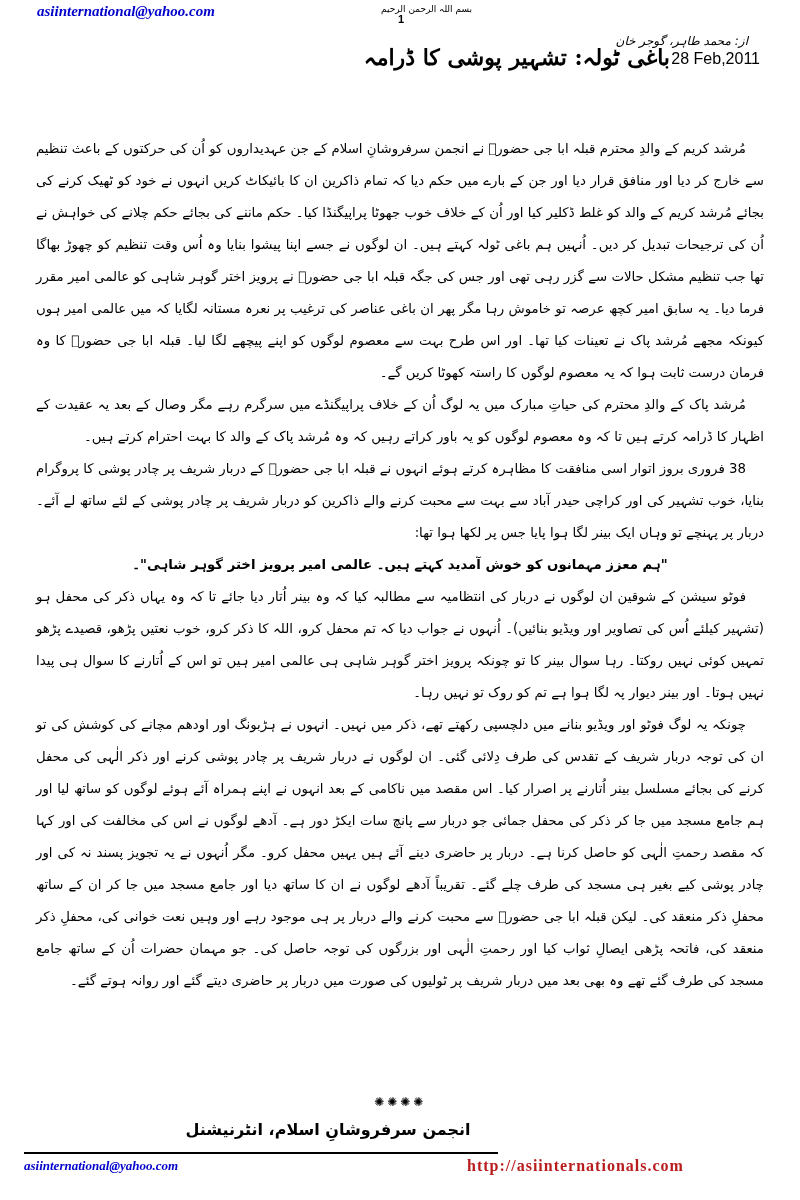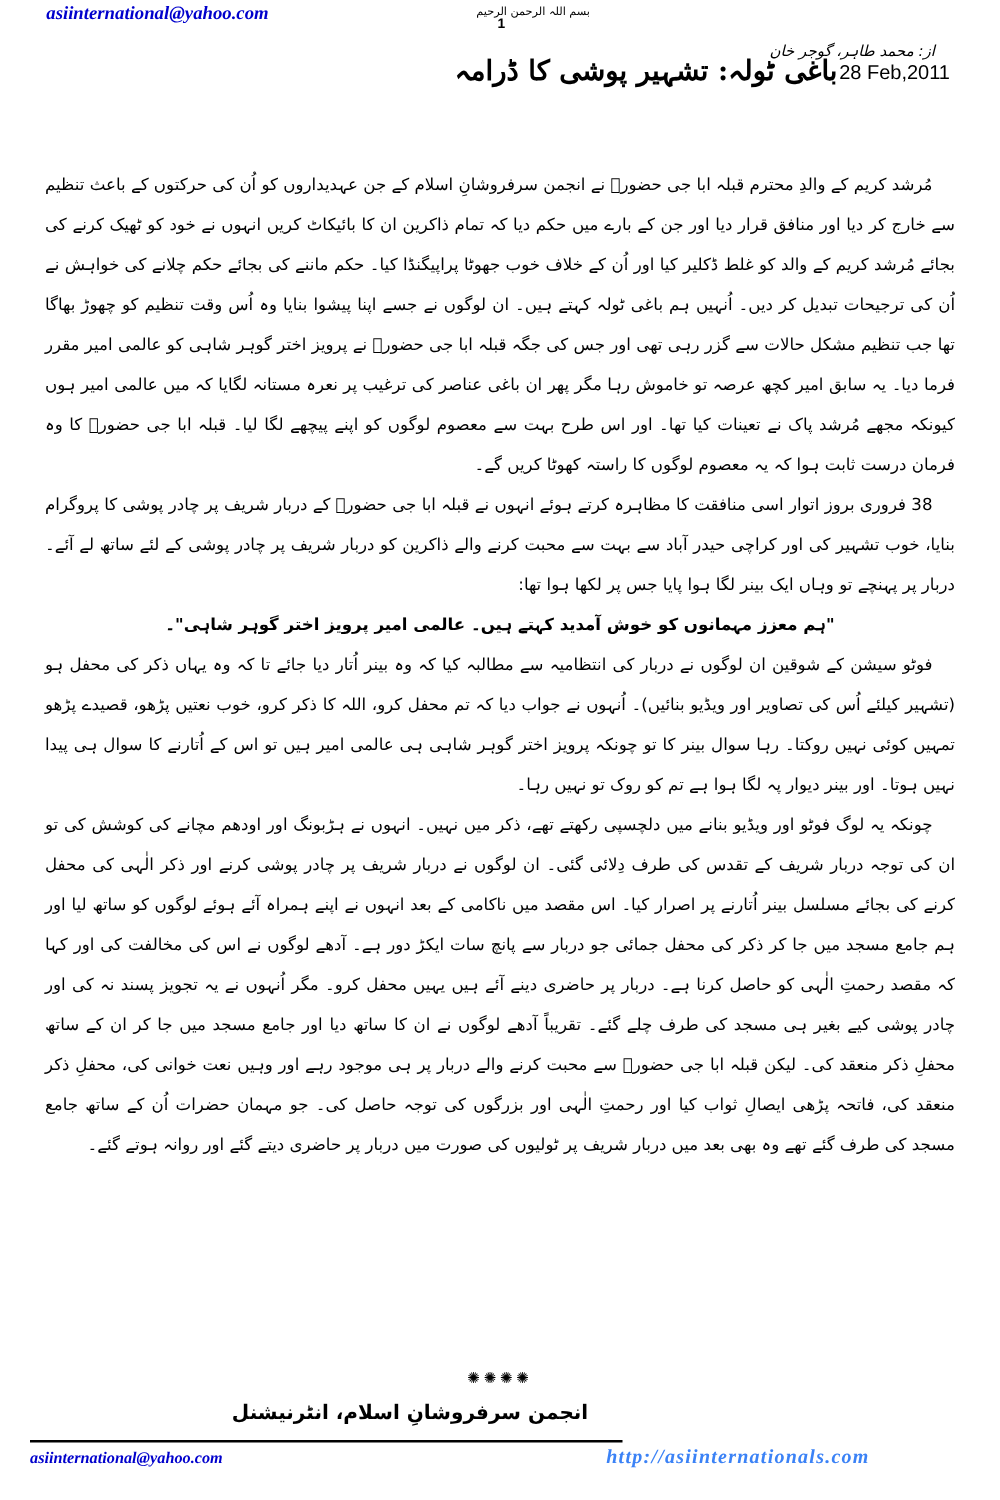--- a/index.html
+++ b/index.html
@@ -10,35 +10,36 @@
   .page-num { left: 398px; top: 13px; font-size: 11px; font-weight: bold; font-family: "Liberation Sans", sans-serif; }
   .author { right: 52px; top: 34px; direction: rtl; font-size: 12px; font-style: italic; }
   .date { right: 40px; top: 50px; font-family: "Liberation Sans", sans-serif; font-size: 16px; }
   .title { left: 340px; top: 44px; width: 330px; direction: rtl; text-align: right; font-family: "DejaVu Serif", serif; font-size: 22px; font-weight: bold; }
   .body-text { left: 36px; top: 122px; width: 728px; direction: rtl; text-align: justify; font-size: 13.3px; line-height: 32px; margin-top: 11px; }
   .body-text p { margin: 0; text-indent: 18px; }
   .body-text p.quote { text-align: center; font-weight: bold; text-indent: 0; }
   .ornament { left: 0; top: 1095px; width: 800px; text-align: center; font-size: 12px; letter-spacing: 3px; color: #000; }
   .org { left: 0; top: 1120px; width: 656px; text-align: center; direction: rtl; font-family: "DejaVu Sans", sans-serif; font-weight: bold; font-size: 16px; }
   .email-bottom { left: 24px; top: 1158px; font-family: "Liberation Serif", serif; font-style: italic; font-weight: bold; color: #0000cc; font-size: 13px; }
-  .url-bottom { left: 485px; top: 1157px; font-family: "Liberation Serif", serif; font-style: italic; font-weight: bold; color: #3b82f6; font-size: 16px; letter-spacing: 1px; }
+  .url-bottom { left: 467px; top: 1157px; font-family: "Liberation Serif", serif; font-weight: bold; color: #b91c1c; font-size: 16px; letter-spacing: 1px; }
   .hline { left: 24px; top: 1152px; width: 474px; border-top: 2px solid #000; }
 </style>
 </head>
 <body>
 
 <div class="abs email-top">asiinternational@yahoo.com</div>
 <div class="abs bismillah">بسم اللہ الرحمن الرحیم</div>
 <div class="abs page-num">1</div>
 <div class="abs author">از: محمد طاہر، گوجر خان</div>
 <div class="abs date">28 Feb,2011</div>
 <div class="abs title">باغی ٹولہ: تشہیر پوشی کا ڈرامہ</div>
 
 <div class="abs body-text">
   <p>مُرشد کریم کے والدِ محترم قبلہ ابا جی حضورؒ نے انجمن سرفروشانِ اسلام کے جن عہدیداروں کو اُن کی حرکتوں کے باعث تنظیم سے خارج کر دیا اور منافق قرار دیا اور جن کے بارے میں حکم دیا کہ تمام ذاکرین ان کا بائیکاٹ کریں انہوں نے خود کو ٹھیک کرنے کی بجائے مُرشد کریم کے والد کو غلط ڈکلیر کیا اور اُن کے خلاف خوب جھوٹا پراپیگنڈا کیا۔ حکم ماننے کی بجائے حکم چلانے کی خواہش نے اُن کی ترجیحات تبدیل کر دیں۔ اُنہیں ہم باغی ٹولہ کہتے ہیں۔ ان لوگوں نے جسے اپنا پیشوا بنایا وہ اُس وقت تنظیم کو چھوڑ بھاگا تھا جب تنظیم مشکل حالات سے گزر رہی تھی اور جس کی جگہ قبلہ ابا جی حضورؒ نے پرویز اختر گوہر شاہی کو عالمی امیر مقرر فرما دیا۔ یہ سابق امیر کچھ عرصہ تو خاموش رہا مگر پھر ان باغی عناصر کی ترغیب پر نعرہ مستانہ لگایا کہ میں عالمی امیر ہوں کیونکہ مجھے مُرشد پاک نے تعینات کیا تھا۔ اور اس طرح بہت سے معصوم لوگوں کو اپنے پیچھے لگا لیا۔ قبلہ ابا جی حضورؒ کا وہ فرمان درست ثابت ہوا کہ یہ معصوم لوگوں کا راستہ کھوٹا کریں گے۔</p>
+  <p>مُرشد پاک کے والدِ محترم کی حیاتِ مبارک میں یہ لوگ اُن کے خلاف پراپیگنڈے میں سرگرم رہے مگر وصال کے بعد یہ عقیدت کے اظہار کا ڈرامہ کرتے ہیں تا کہ وہ معصوم لوگوں کو یہ باور کراتے رہیں کہ وہ مُرشد پاک کے والد کا بہت احترام کرتے ہیں۔</p>
   <p>38 فروری بروز اتوار اسی منافقت کا مظاہرہ کرتے ہوئے انہوں نے قبلہ ابا جی حضورؒ کے دربار شریف پر چادر پوشی کا پروگرام بنایا، خوب تشہیر کی اور کراچی حیدر آباد سے بہت سے محبت کرنے والے ذاکرین کو دربار شریف پر چادر پوشی کے لئے ساتھ لے آئے۔ دربار پر پہنچے تو وہاں ایک بینر لگا ہوا پایا جس پر لکھا ہوا تھا:</p>
   <p class="quote">"ہم معزز مہمانوں کو خوش آمدید کہتے ہیں۔ عالمی امیر پرویز اختر گوہر شاہی"۔</p>
   <p>فوٹو سیشن کے شوقین ان لوگوں نے دربار کی انتظامیہ سے مطالبہ کیا کہ وہ بینر اُتار دیا جائے تا کہ وہ یہاں ذکر کی محفل ہو (تشہیر کیلئے اُس کی تصاویر اور ویڈیو بنائیں)۔ اُنہوں نے جواب دیا کہ تم محفل کرو، اللہ کا ذکر کرو، خوب نعتیں پڑھو، قصیدے پڑھو تمہیں کوئی نہیں روکتا۔ رہا سوال بینر کا تو چونکہ پرویز اختر گوہر شاہی ہی عالمی امیر ہیں تو اس کے اُتارنے کا سوال ہی پیدا نہیں ہوتا۔ اور بینر دیوار پہ لگا ہوا ہے تم کو روک تو نہیں رہا۔</p>
   <p>چونکہ یہ لوگ فوٹو اور ویڈیو بنانے میں دلچسپی رکھتے تھے، ذکر میں نہیں۔ انہوں نے ہڑبونگ اور اودھم مچانے کی کوشش کی تو ان کی توجہ دربار شریف کے تقدس کی طرف دِلائی گئی۔ ان لوگوں نے دربار شریف پر چادر پوشی کرنے اور ذکر الٰہی کی محفل کرنے کی بجائے مسلسل بینر اُتارنے پر اصرار کیا۔ اس مقصد میں ناکامی کے بعد انہوں نے اپنے ہمراہ آئے ہوئے لوگوں کو ساتھ لیا اور ہم جامع مسجد میں جا کر ذکر کی محفل جمائی جو دربار سے پانچ سات ایکڑ دور ہے۔ آدھے لوگوں نے اس کی مخالفت کی اور کہا کہ مقصد رحمتِ الٰہی کو حاصل کرنا ہے۔ دربار پر حاضری دینے آئے ہیں یہیں محفل کرو۔ مگر اُنہوں نے یہ تجویز پسند نہ کی اور چادر پوشی کیے بغیر ہی مسجد کی طرف چلے گئے۔ تقریباً آدھے لوگوں نے ان کا ساتھ دیا اور جامع مسجد میں جا کر ان کے ساتھ محفلِ ذکر منعقد کی۔ لیکن قبلہ ابا جی حضورؒ سے محبت کرنے والے دربار پر ہی موجود رہے اور وہیں نعت خوانی کی، محفلِ ذکر منعقد کی، فاتحہ پڑھی ایصالِ ثواب کیا اور رحمتِ الٰہی اور بزرگوں کی توجہ حاصل کی۔ جو مہمان حضرات اُن کے ساتھ جامع مسجد کی طرف گئے تھے وہ بھی بعد میں دربار شریف پر ٹولیوں کی صورت میں دربار پر حاضری دیتے گئے اور روانہ ہوتے گئے۔</p>
 </div>
 
 <div class="abs ornament">✺✺✺✺</div>
 <div class="abs org">انجمن سرفروشانِ اسلام، انٹرنیشنل</div>
 <div class="abs hline"></div>
 <div class="abs email-bottom">asiinternational@yahoo.com</div>

